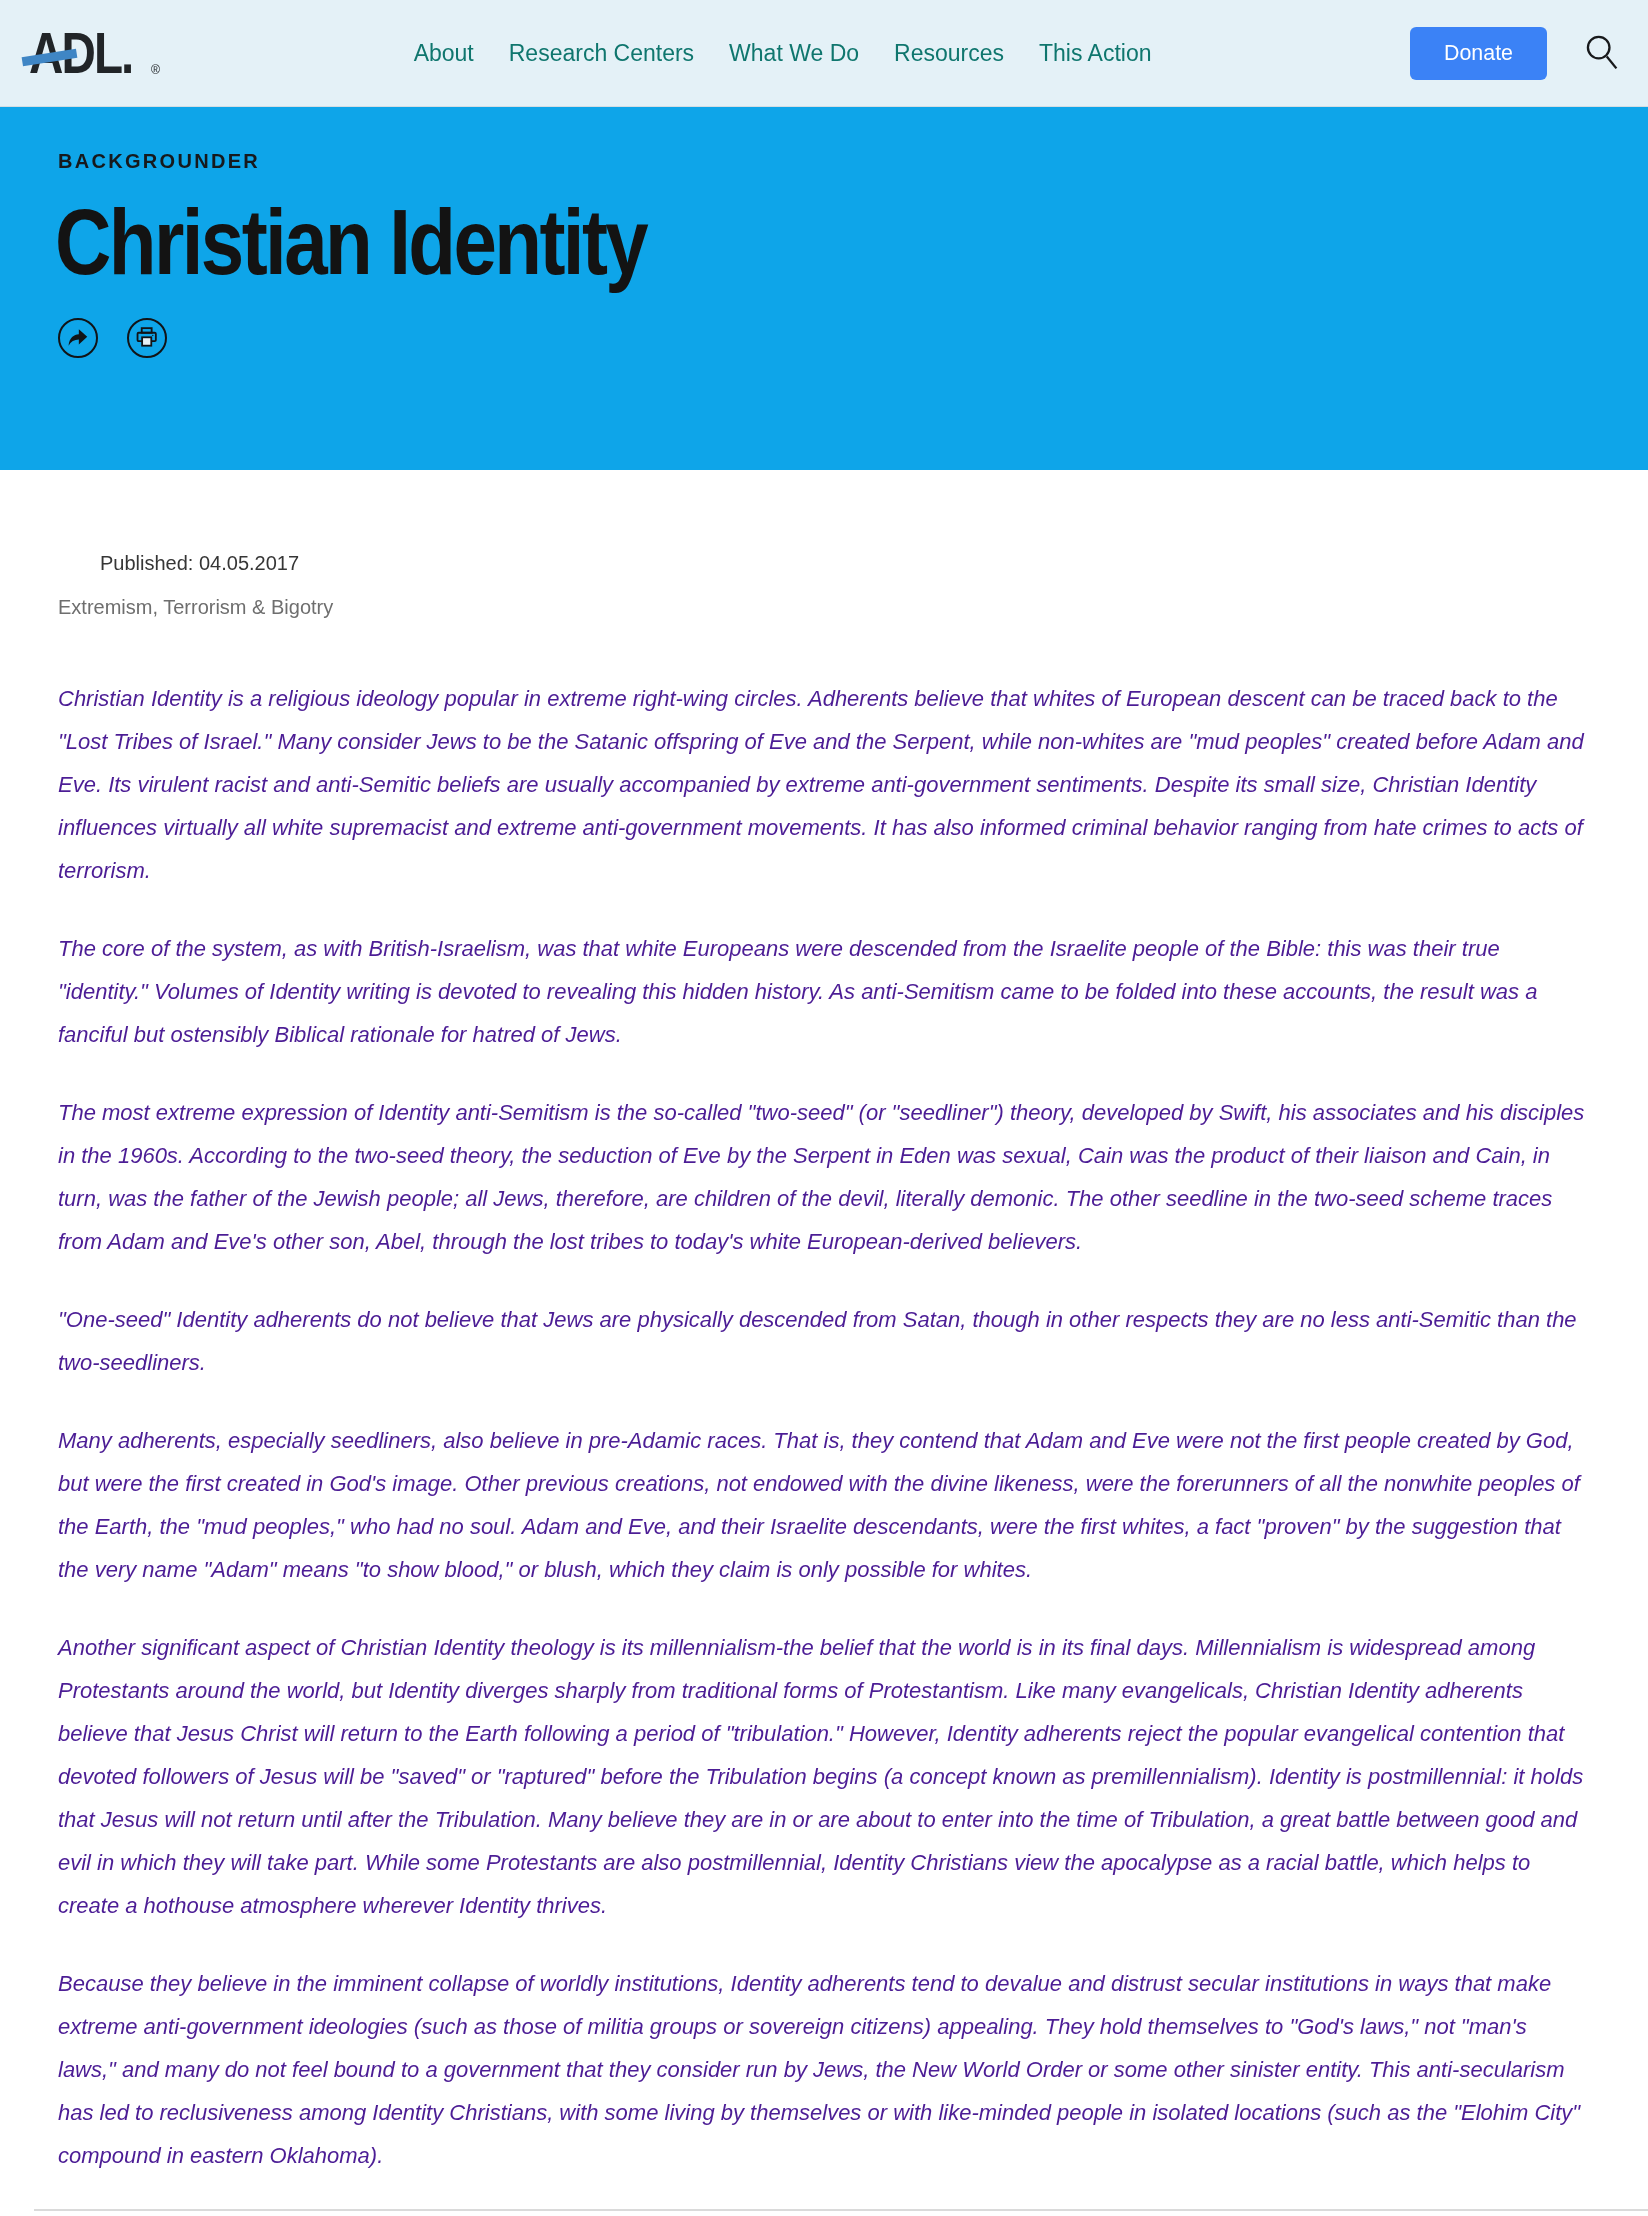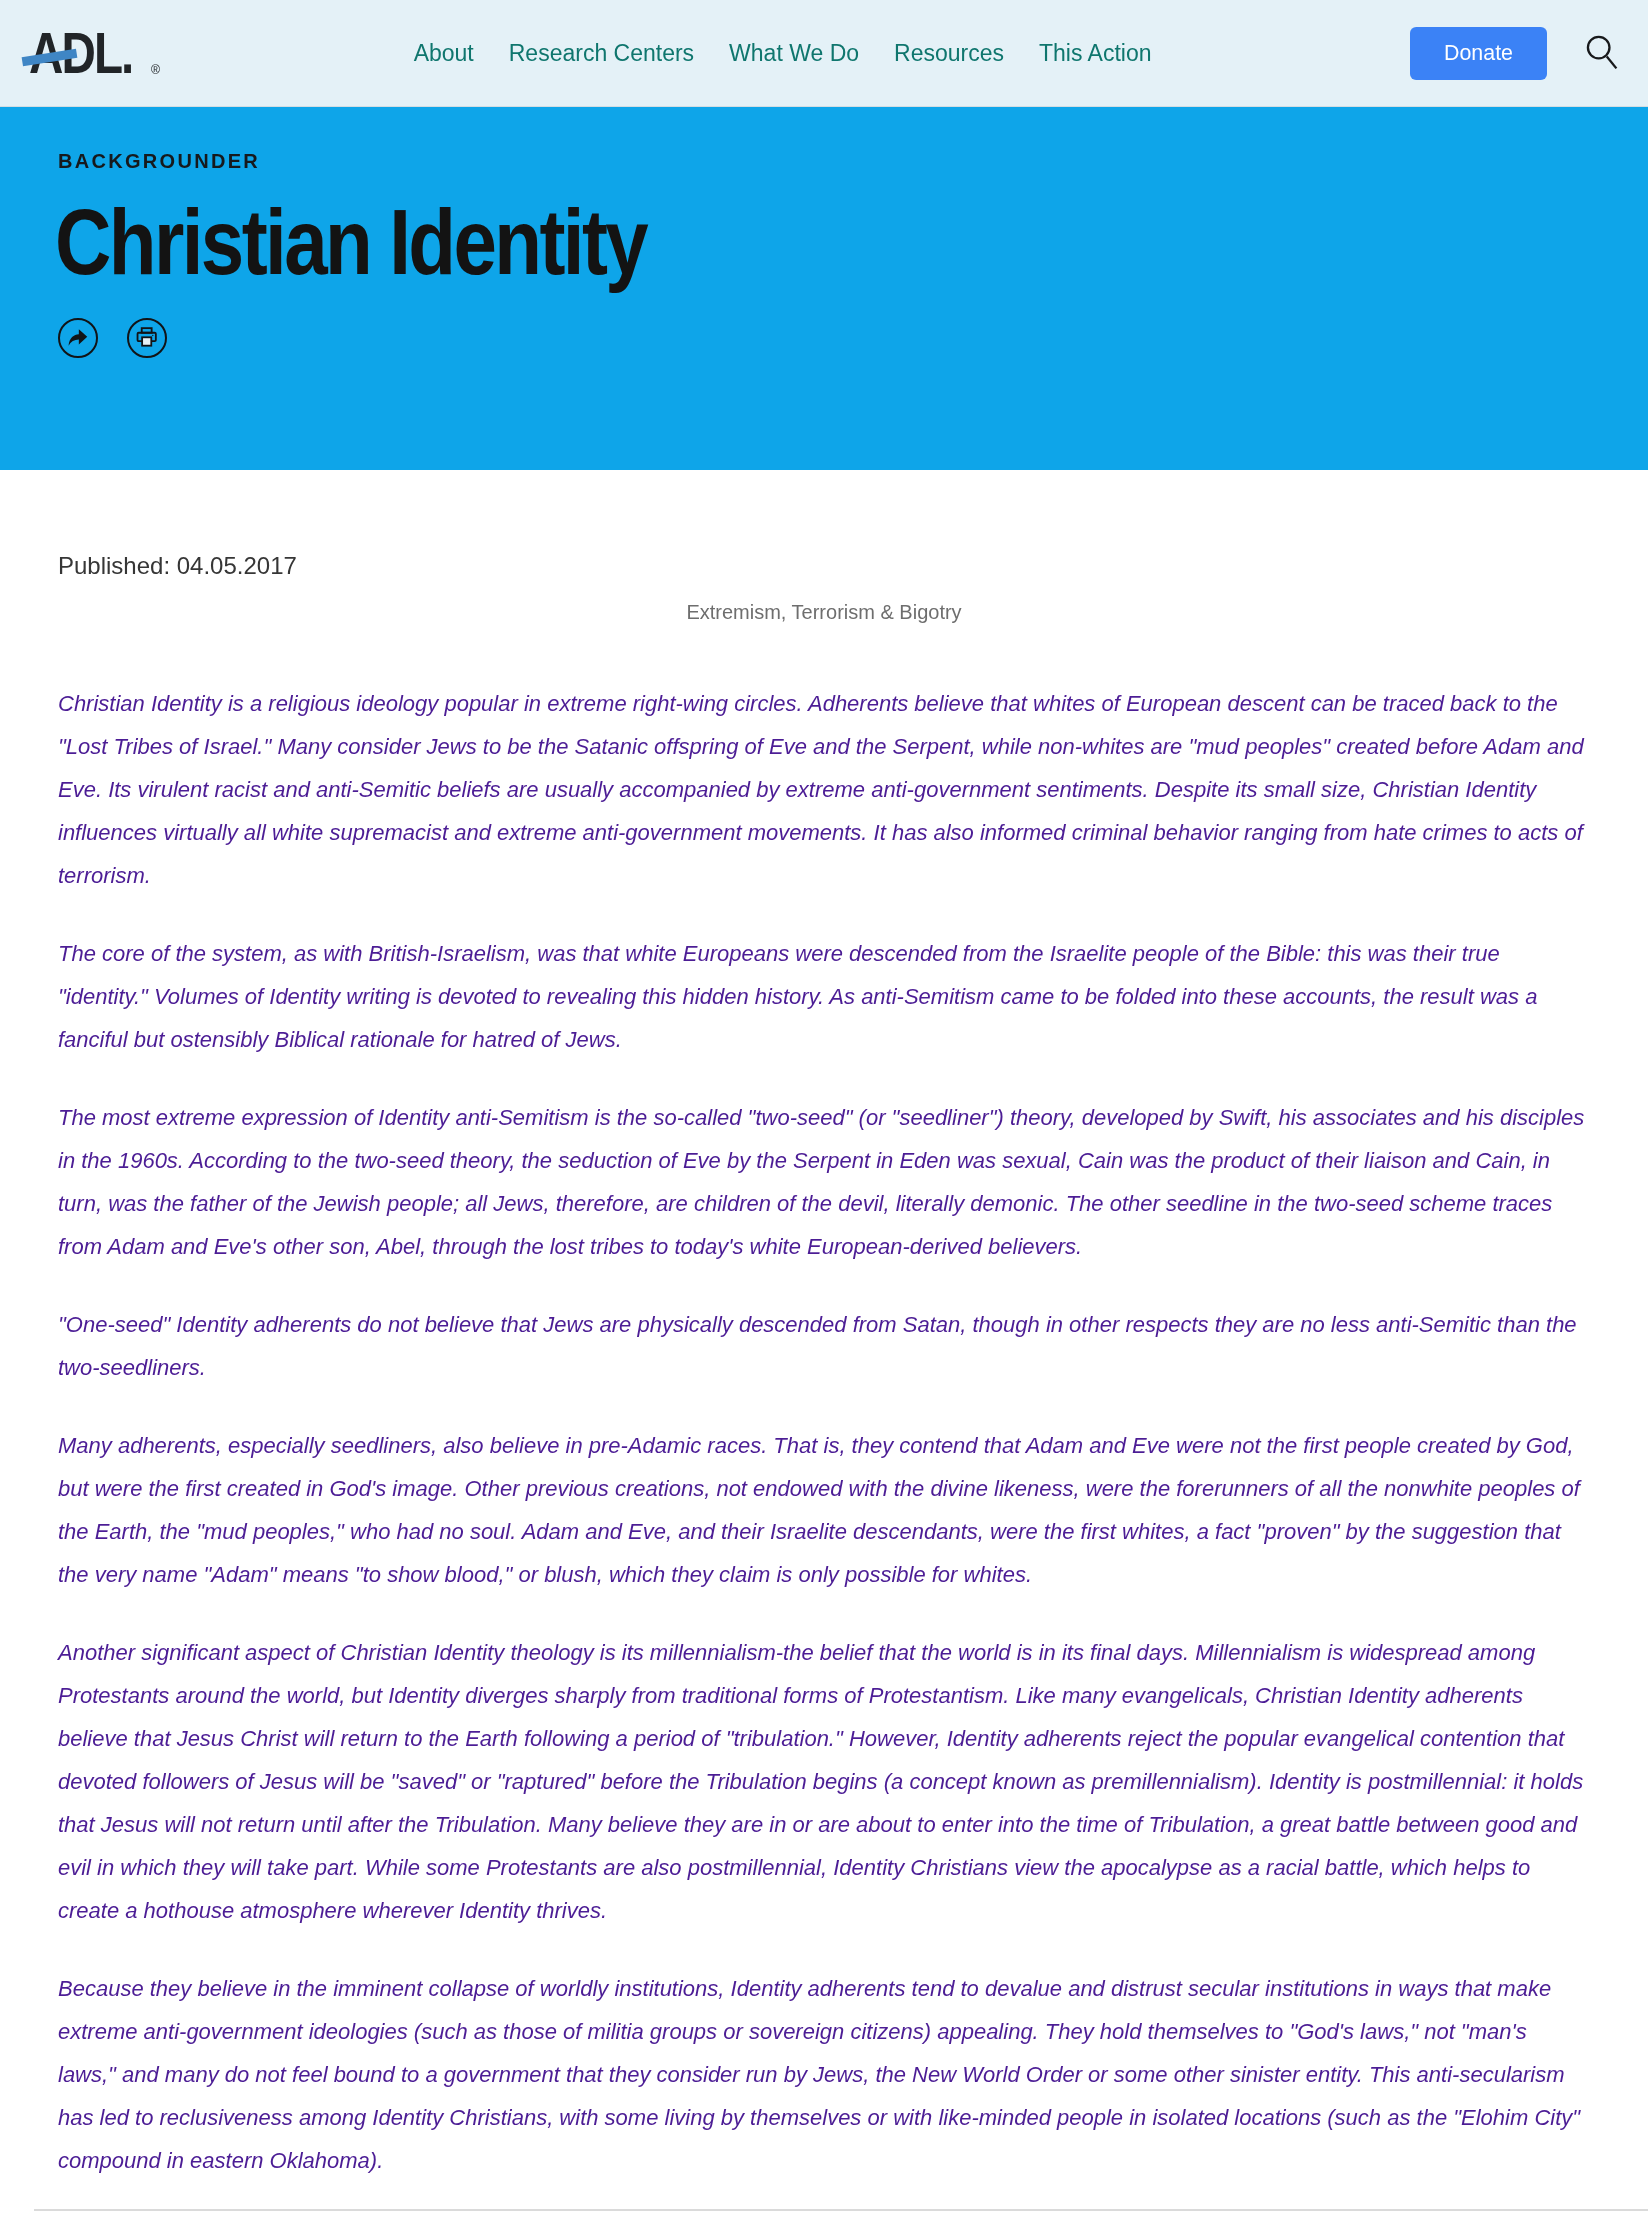--- a/index.html
+++ b/index.html
@@ -130,28 +130,28 @@
     cursor:pointer;
     padding:0;
   }
 
   
   .article {
     padding:0 58px;
   }
   .published {
     margin-top:82px;
-    font-size:24px;
+    font-size:20px;
     color:#363636;
+    margin-left:42px;
   }
   .category {
     margin-top:21.4px;
     font-size:20px;
     color:#6e6e6e;
-    text-align:center;
   }
   .body-copy { margin-top:58px; }
   .body-copy p {
     margin:0 0 35px 0;
     max-width:1535px;
     font-size:22px;
     line-height:43px;
     color:#4c1d95;
     font-style:italic;
   }

